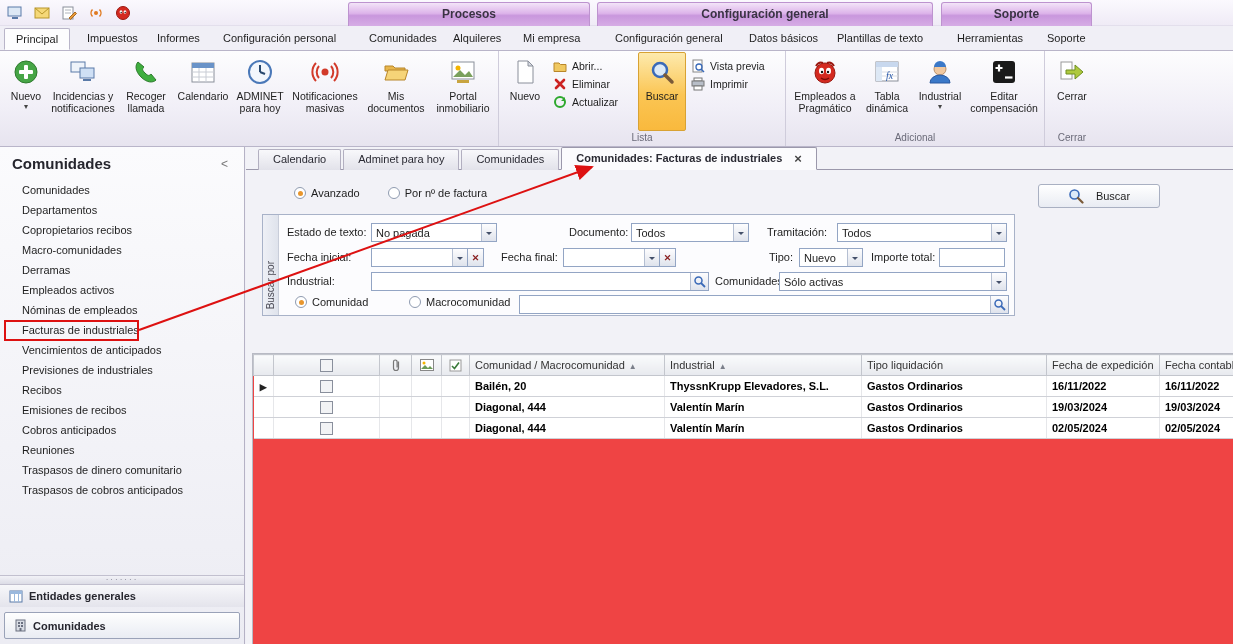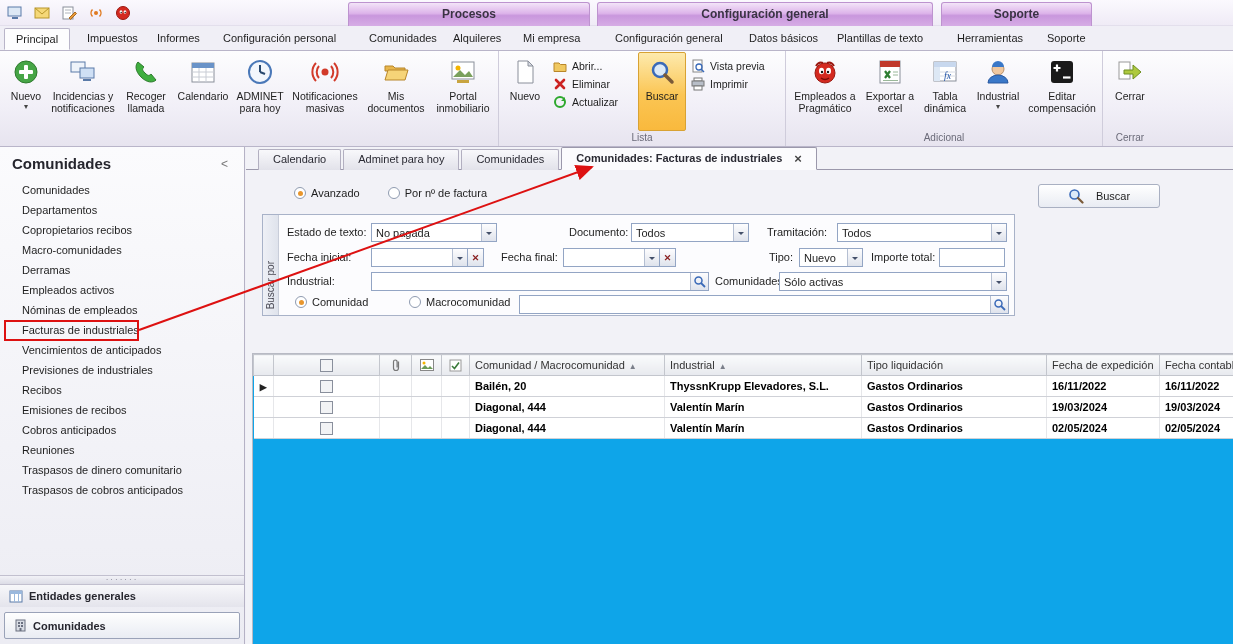--- a/index.html
+++ b/index.html
@@ -101,21 +101,21 @@
   .clear-btn { position:absolute; width:16px; height:19px; border:1px solid #93a5c4; border-left:none;
     background:linear-gradient(#fdfdfe,#dfe3ec); color:#8a2020; font-size:9px; font-weight:bold;
     display:flex; align-items:center; justify-content:center; cursor:pointer; }
   .tinput { position:absolute; height:19px; border:1px solid #93a5c4; background:#fff;
     font:11px "Liberation Sans",sans-serif; padding:0 4px; }
   .cinput { flex:1; min-width:0; border:none; outline:none; height:100%; background:transparent;
     font:11px "Liberation Sans",sans-serif; padding:0 4px; }
   .wavy { text-decoration:underline; text-decoration-style:wavy; text-decoration-color:#e03030; }
 
   
-  .grid-wrap { position:absolute; top:206px; left:6px; right:0; bottom:0; background:#0ea5e9;
+  .grid-wrap { position:absolute; top:206px; left:6px; right:0; bottom:0; background:#ef4444;
     border-top:1px solid #b8bac4; border-left:1px solid #b8bac4; }
   table.grid { border-collapse:collapse; table-layout:fixed; width:981px; }
   .grid th { height:21px; background:linear-gradient(#fafbfc,#e7e9ee); border:1px solid #c3c6cd;
     font-weight:normal; font-size:11px; color:#333; text-align:left; padding:0 5px;
     overflow:hidden; white-space:nowrap; cursor:pointer; }
   .grid td { height:21px; border-right:1px solid #e6e7ea; border-bottom:1px solid #cfd1d7;
     font-size:11px; font-weight:bold; color:#000; padding:0 5px; white-space:nowrap;
     overflow:hidden; background:#fff; }
   .c-ic { text-align:center !important; }
   .c-ic > * { margin:0 auto; }
@@ -358,33 +358,20 @@
               <circle cx="14" cy="15" r="10" fill="#d42a20" stroke="#9a1810"></circle>
               <path d="M5 8 Q8 3 12 5 M23 8 Q20 3 16 5" stroke="#9a1810" fill="none" stroke-width="2"></path>
               <ellipse cx="10.5" cy="13" rx="2.5" ry="3.2" fill="#fff"></ellipse>
               <ellipse cx="17.5" cy="13" rx="2.5" ry="3.2" fill="#fff"></ellipse>
               <circle cx="11" cy="14" r="1.2" fill="#111"></circle>
               <circle cx="17" cy="14" r="1.2" fill="#111"></circle>
               <path d="M10 20 Q14 23 18 20" stroke="#7a0e08" stroke-width="1.5" fill="none"></path>
             </svg>
           </span>
         <span class="rb-label">Empleados a Pragmático</span>
-      </div>
-      <div class="rb-btn" style="width:58px">
-        <span class="ico">
-          <svg width="28" height="28">
-              <rect x="4" y="3" width="20" height="22" fill="#fff" stroke="#8a8f9a"></rect>
-              <rect x="4" y="3" width="20" height="6" fill="#c0392b"></rect>
-              <path d="M9 13 L14 20 M14 13 L9 20" stroke="#2e7d32" stroke-width="2.2"></path>
-              <line x1="17" y1="14" x2="22" y2="14" stroke="#9ab89a"></line>
-              <line x1="17" y1="17" x2="22" y2="17" stroke="#9ab89a"></line>
-              <line x1="7" y1="22.5" x2="22" y2="22.5" stroke="#9ab89a"></line>
-            </svg>
-          </span>
-        <span class="rb-label">Exportar a excel</span>
       </div>
       <div class="rb-btn" style="width:52px">
         <span class="ico">
           <svg width="28" height="28">
               <rect x="3" y="4" width="22" height="19" fill="#fff" stroke="#8a8f9a"></rect>
               <rect x="3" y="4" width="22" height="5" fill="#c8d8ee"></rect>
               <rect x="3" y="9" width="6" height="14" fill="#dde8f5"></rect>
               <line x1="9" y1="14" x2="25" y2="14" stroke="#d8dce4"></line>
               <line x1="9" y1="18" x2="25" y2="18" stroke="#d8dce4"></line>
               <text x="13" y="21" font-size="10" font-style="italic" fill="#2858a8" font-family="serif">fx</text>

